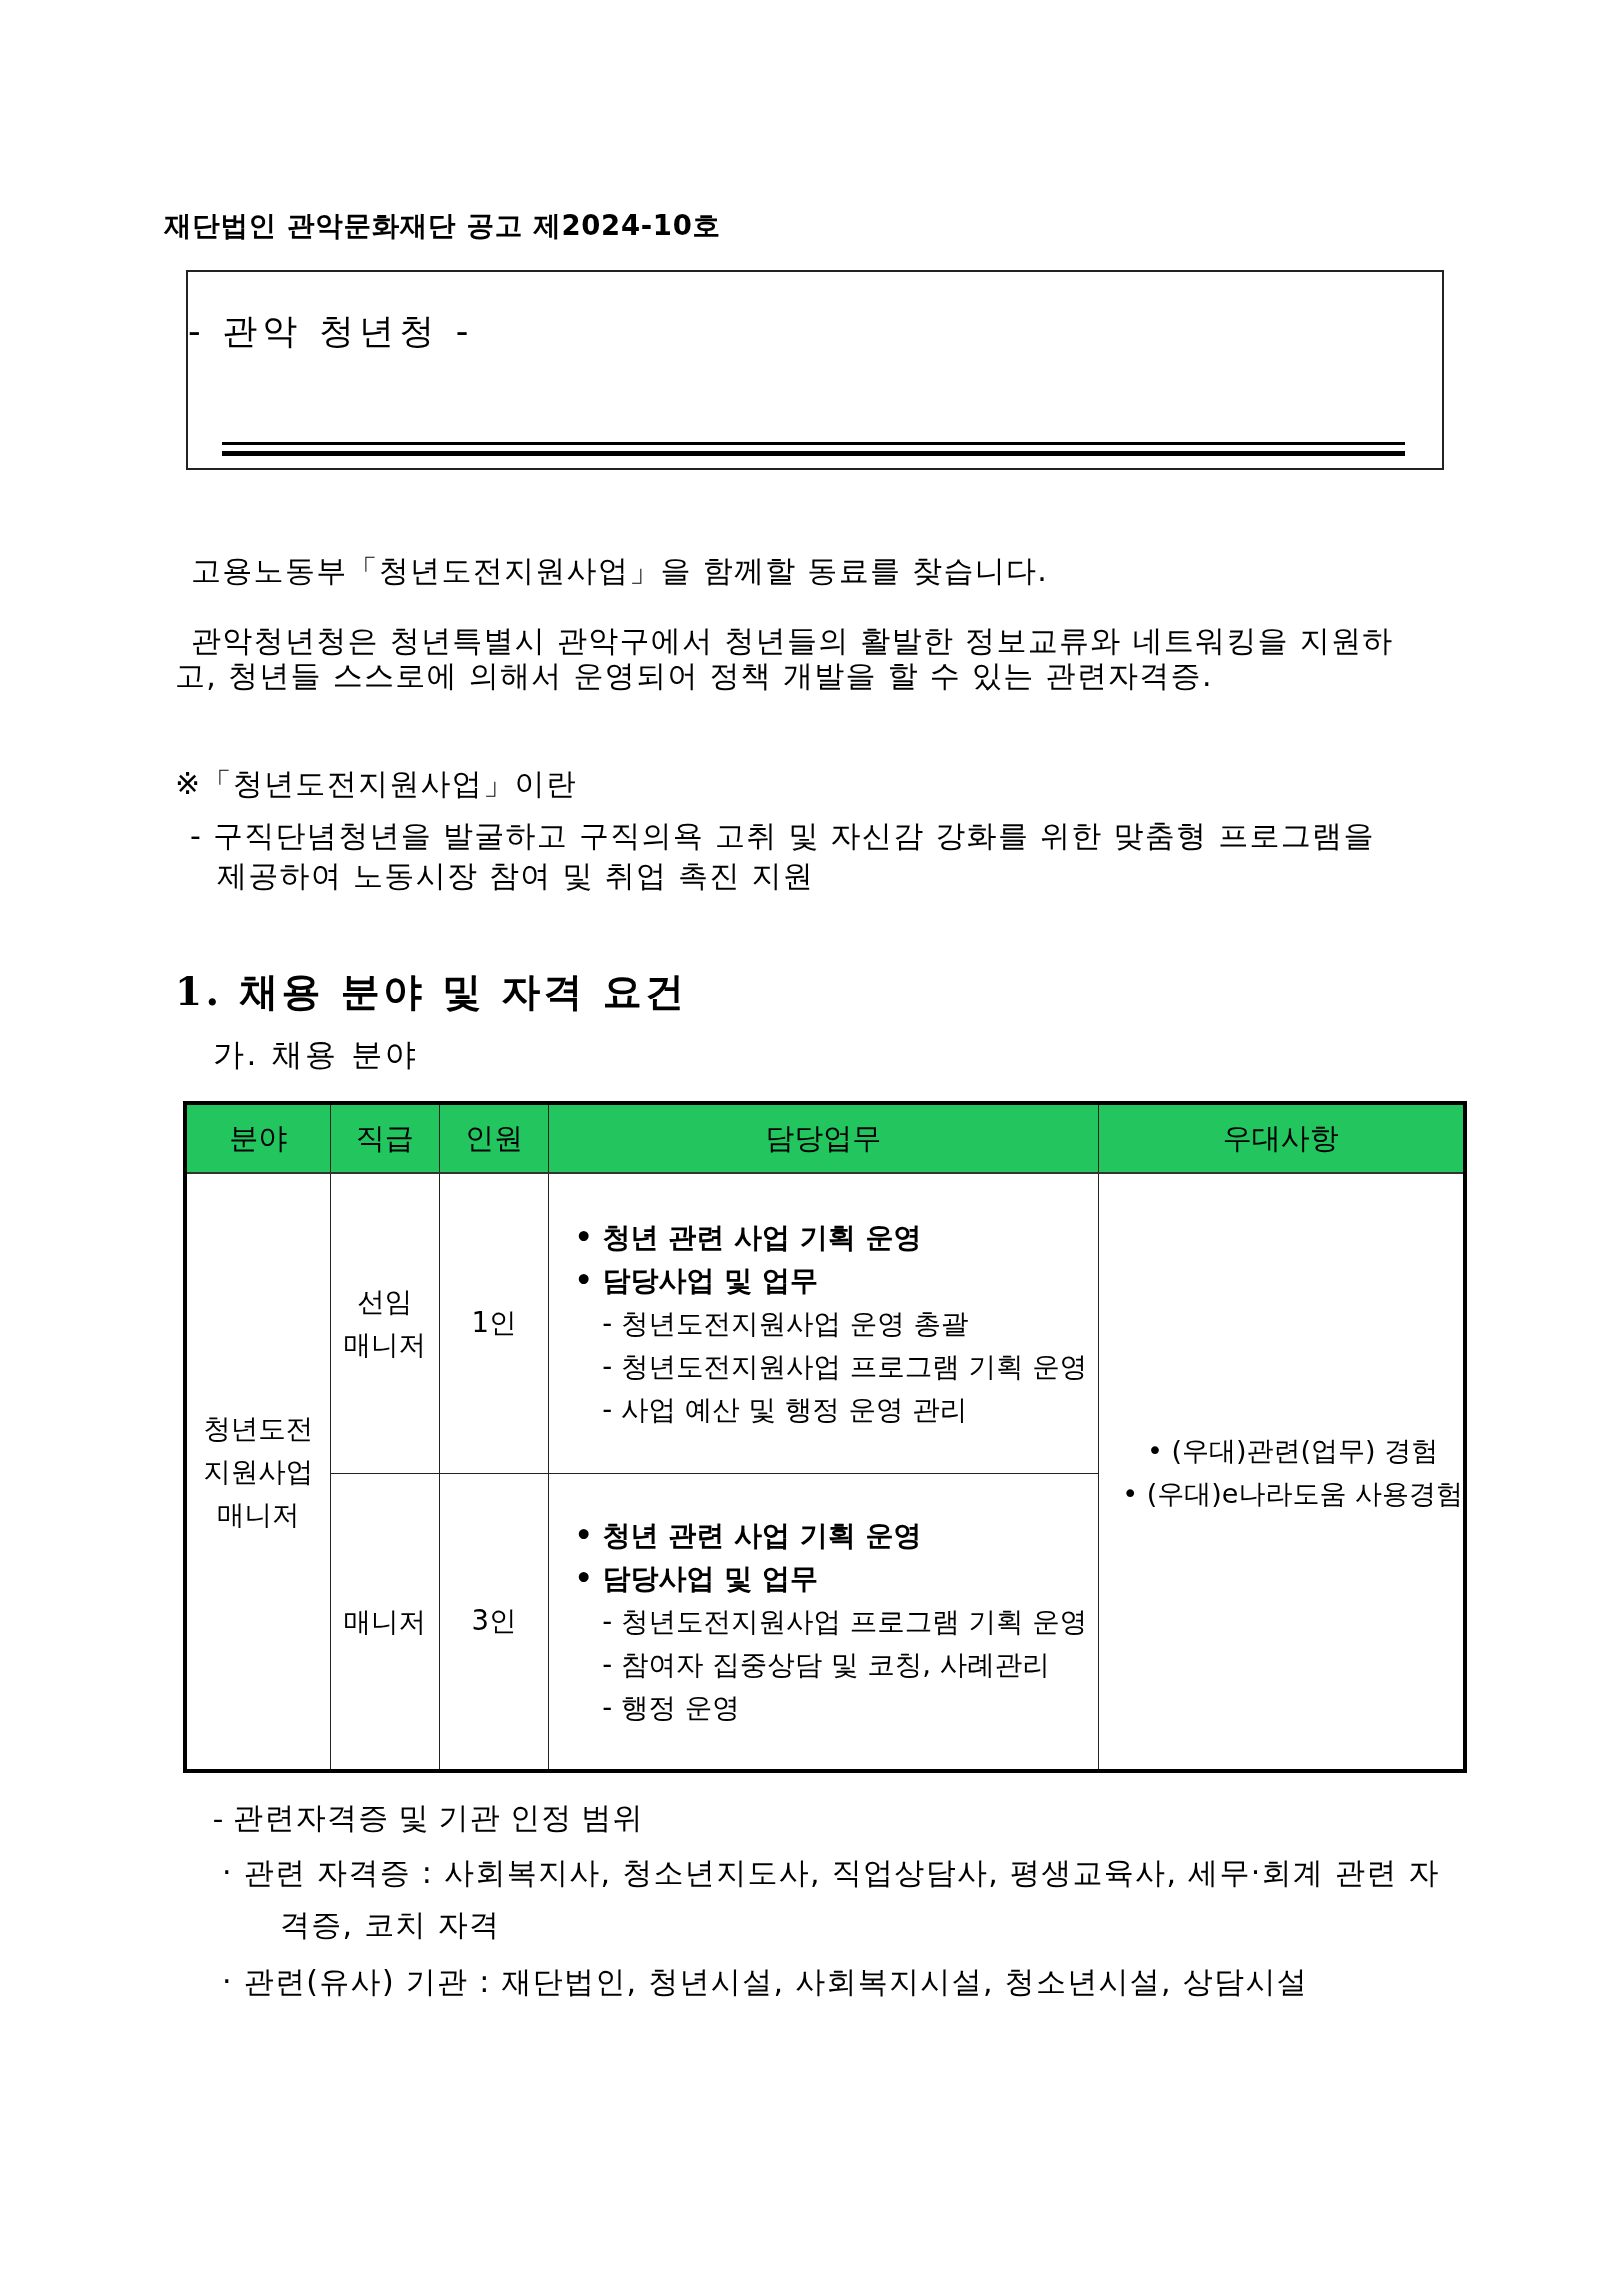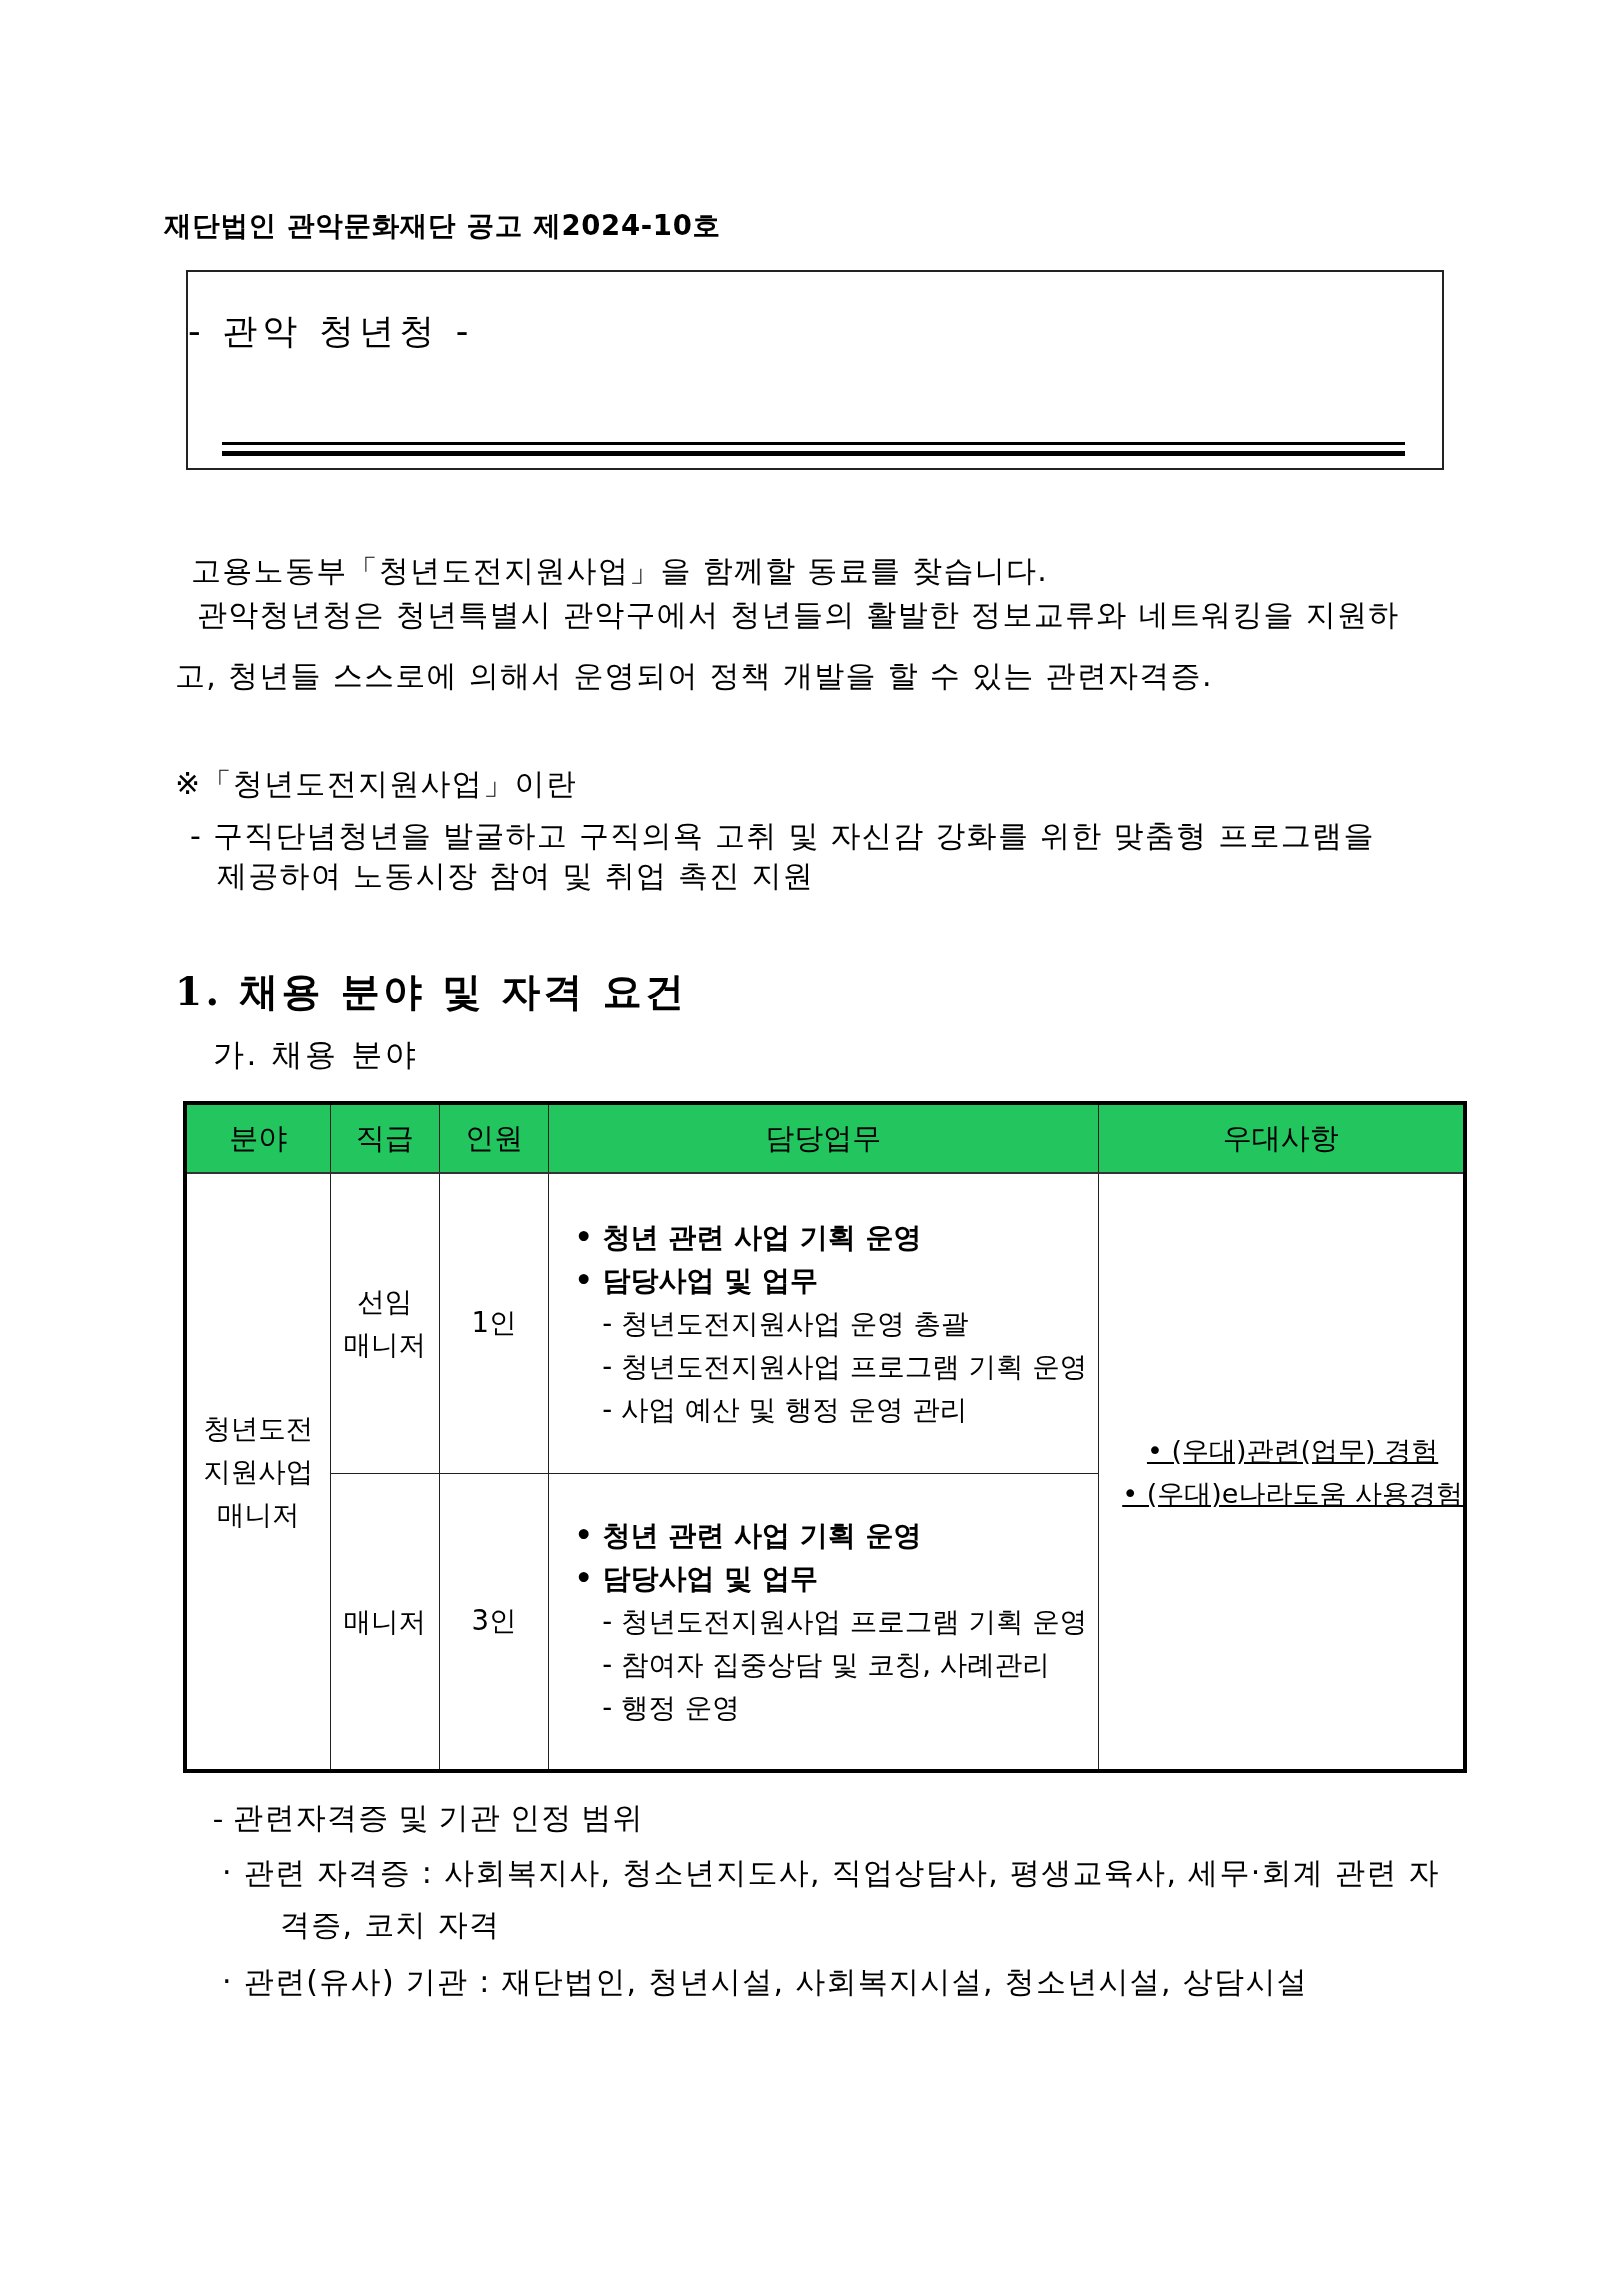--- a/index.html
+++ b/index.html
@@ -17,40 +17,40 @@
   .h1 { left:175px; top:965px; font-family:"DejaVu Serif", serif; font-size:39px; font-weight:bold; letter-spacing:3.3px; }
   .h2 { left:213px; top:1034px; font-size:31px; letter-spacing:2.6px; }
   table.recruit { position:absolute; left:183px; top:1101px; width:1284px; border-collapse:collapse; border:4.6px solid #000; }
   table.recruit th, table.recruit td { border:1.3px solid #222; padding:0; }
   table.recruit th { background:#22c55e; height:67px; font-size:29px; font-weight:normal; border-bottom:2.6px solid #333; }
   table.recruit td { font-size:27.5px; vertical-align:middle; text-align:center; }
   .duty-cell { text-align:left !important; padding-left:26px !important; }
   .duty-line { line-height:43px; white-space:nowrap; }
   .duty-line.b { font-weight:bold; font-size:28px; }
   .duty-line.sub { padding-left:27.5px; }
-  .pref-cell { text-align:center; padding-left:23.6px !important;text-decoration:underline; }
+  .pref-cell { text-align:center; padding-left:23.6px !important; }
   .pref-line { line-height:43px; white-space:nowrap; font-size:27px; }
   .cell-lines div { line-height:43px; }
   .note { font-size:30px; letter-spacing:1.3px; white-space:nowrap; }
 </style>
 </head>
 <body>
 
 <div class="abs notice-no">재단법인 관악문화재단 공고 제2024-10호</div>
 
 <div class="abs title-box">
   <div class="abs subtitle">- 관악 청년청 -</div>
   <div class="abs dbl-underline">
     <div class="l1"></div>
       <div class="l2"></div>
   </div>
 </div>
 
 <div class="abs para" style="left:191px; top:551px;">고용노동부「청년도전지원사업」을 함께할 동료를 찾습니다.</div>
-<div class="abs para" style="left:191px; top:595px;margin-left:6px;">관악청년청은 청년특별시 관악구에서 청년들의 활발한 정보교류와 네트워킹을 지원하</div>
+<div class="abs para" style="left:191px; top:621px;">관악청년청은 청년특별시 관악구에서 청년들의 활발한 정보교류와 네트워킹을 지원하</div>
 <div class="abs para" style="left:175px; top:656px;">고, 청년들 스스로에 의해서 운영되어 정책 개발을 할 수 있는 관련자격증.</div>
 
 <div class="abs para" style="left:175px; top:764px;">※「청년도전지원사업」이란</div>
 <div class="abs para" style="left:190px; top:816px;">- 구직단념청년을 발굴하고 구직의욕 고취 및 자신감 강화를 위한 맞춤형 프로그램을</div>
 <div class="abs para" style="left:217px; top:856px;">제공하여 노동시장 참여 및 취업 촉진 지원</div>
 
 <div class="abs h1">1. 채용 분야 및 자격 요건</div>
 <div class="abs h2">가. 채용 분야</div>
 
 <table class="recruit">

